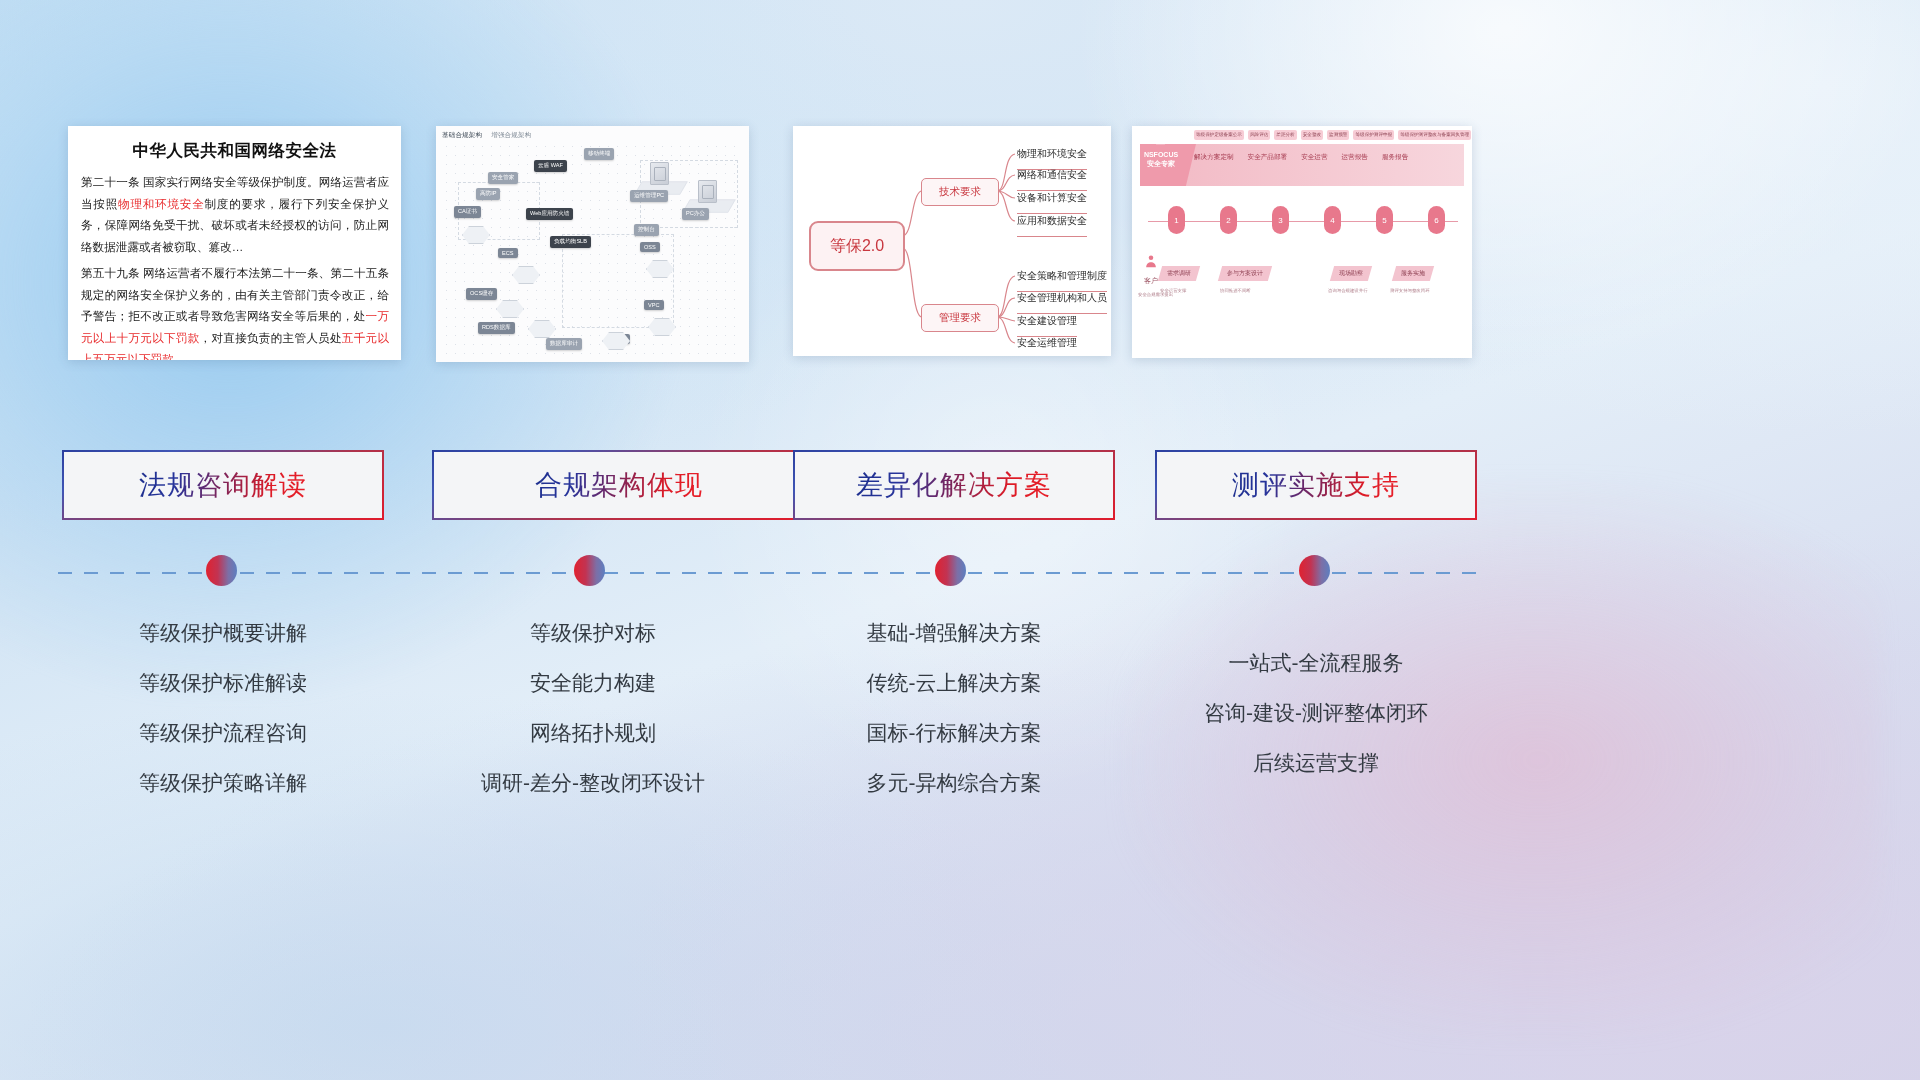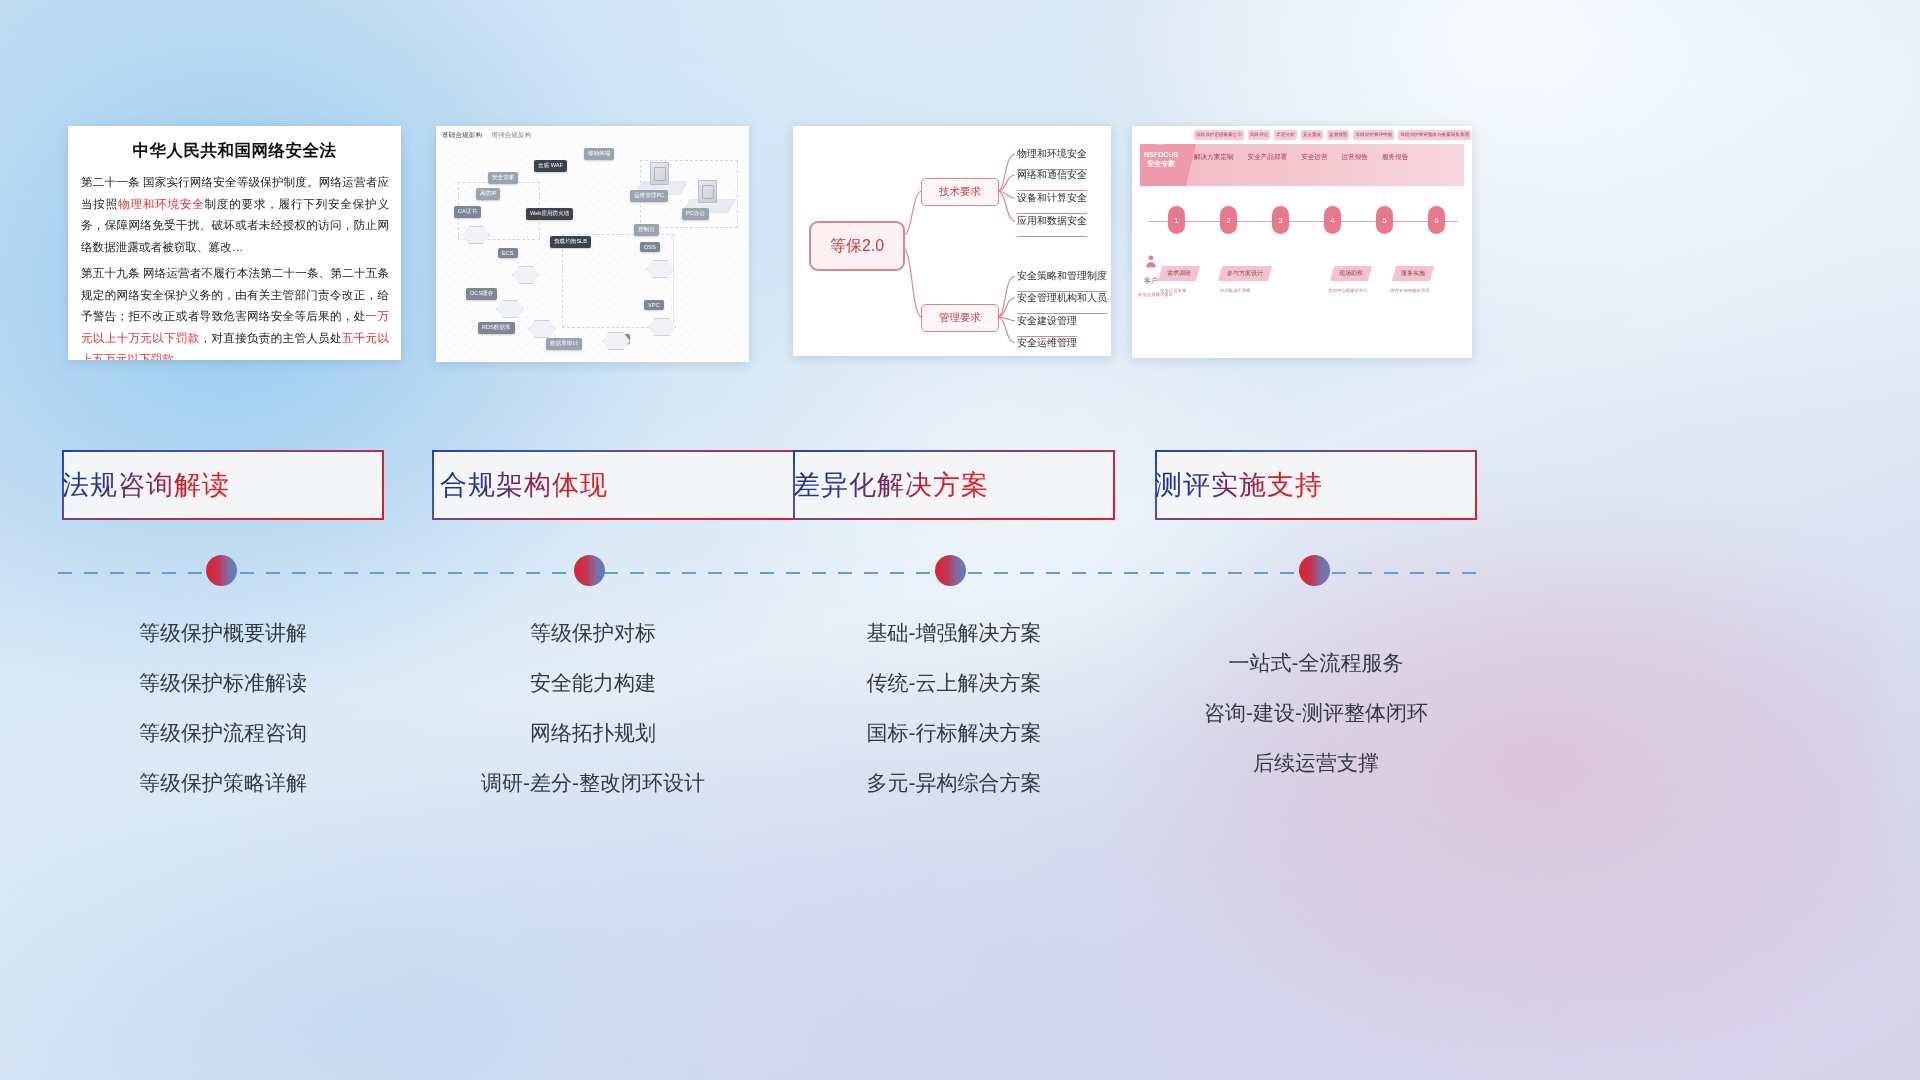--- a/index.html
+++ b/index.html
@@ -150,21 +150,21 @@
     padding:3px 7px;transform:skewX(-16deg);
   }
   .nsf-para span{display:block;transform:skewX(16deg);white-space:nowrap;}
   .nsf-note{position:absolute;font-size:4.4px;color:#b07f8b;white-space:nowrap;}
   .nsf-cust{position:absolute;left:12px;top:150px;font-size:7px;color:#9d5463;text-align:center;}
 
   
   .labels{position:absolute;top:450px;left:0;width:1920px;height:72px;}
   .lblbox{
     position:absolute;top:0;height:70px;background:#f4f5f7;
-    display:flex;align-items:center;
+    display:flex;align-items:center;justify-content:center;
     box-sizing:border-box;
   }
   .lblbox:before{
     content:"";position:absolute;inset:0;padding:2px;
     background:linear-gradient(160deg,#2b3f9e 0%,#3f55b5 22%,#b0324a 58%,#e01b2c 100%);
     -webkit-mask:linear-gradient(#fff 0 0) content-box,linear-gradient(#fff 0 0);
     -webkit-mask-composite:xor;mask-composite:exclude;
     pointer-events:none;
   }
   .lbltext{

